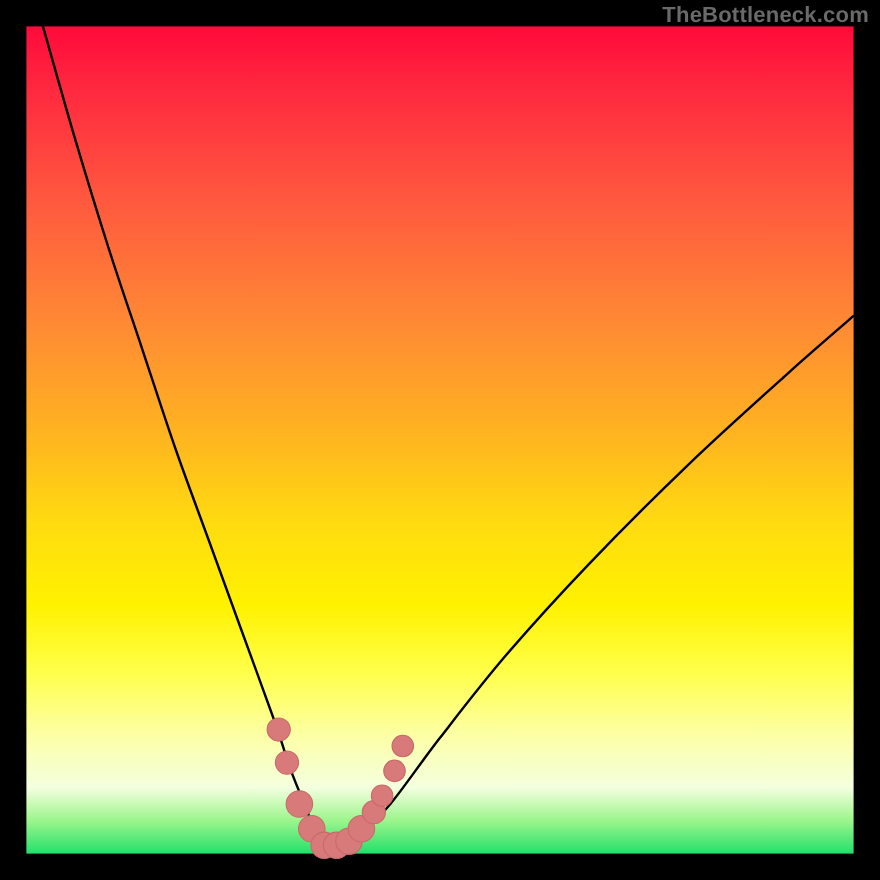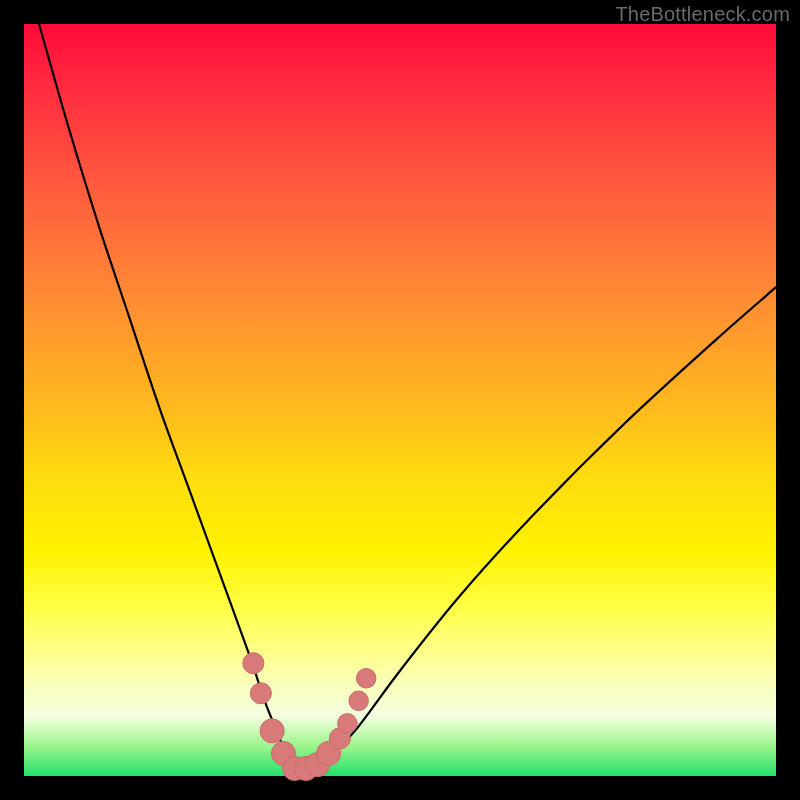--- a/index.html
+++ b/index.html
@@ -29,21 +29,21 @@
       #fcffa8 86%,
       #f4ffdf 92%,
       #9cf58c 96%,
       #23e06a 100%);
   }
   .watermark {
     position: absolute;
     top: 3px;
     right: 10px;
     font-size: 20px;
-    font-weight: 400;
+    font-weight: 700;
     color: #6a6a6a;
     letter-spacing: 0.2px;
   }
   svg.curve {
     position: absolute;
     left: 0;
     top: 0;
     width: 752px;
     height: 752px;
     overflow: visible;

